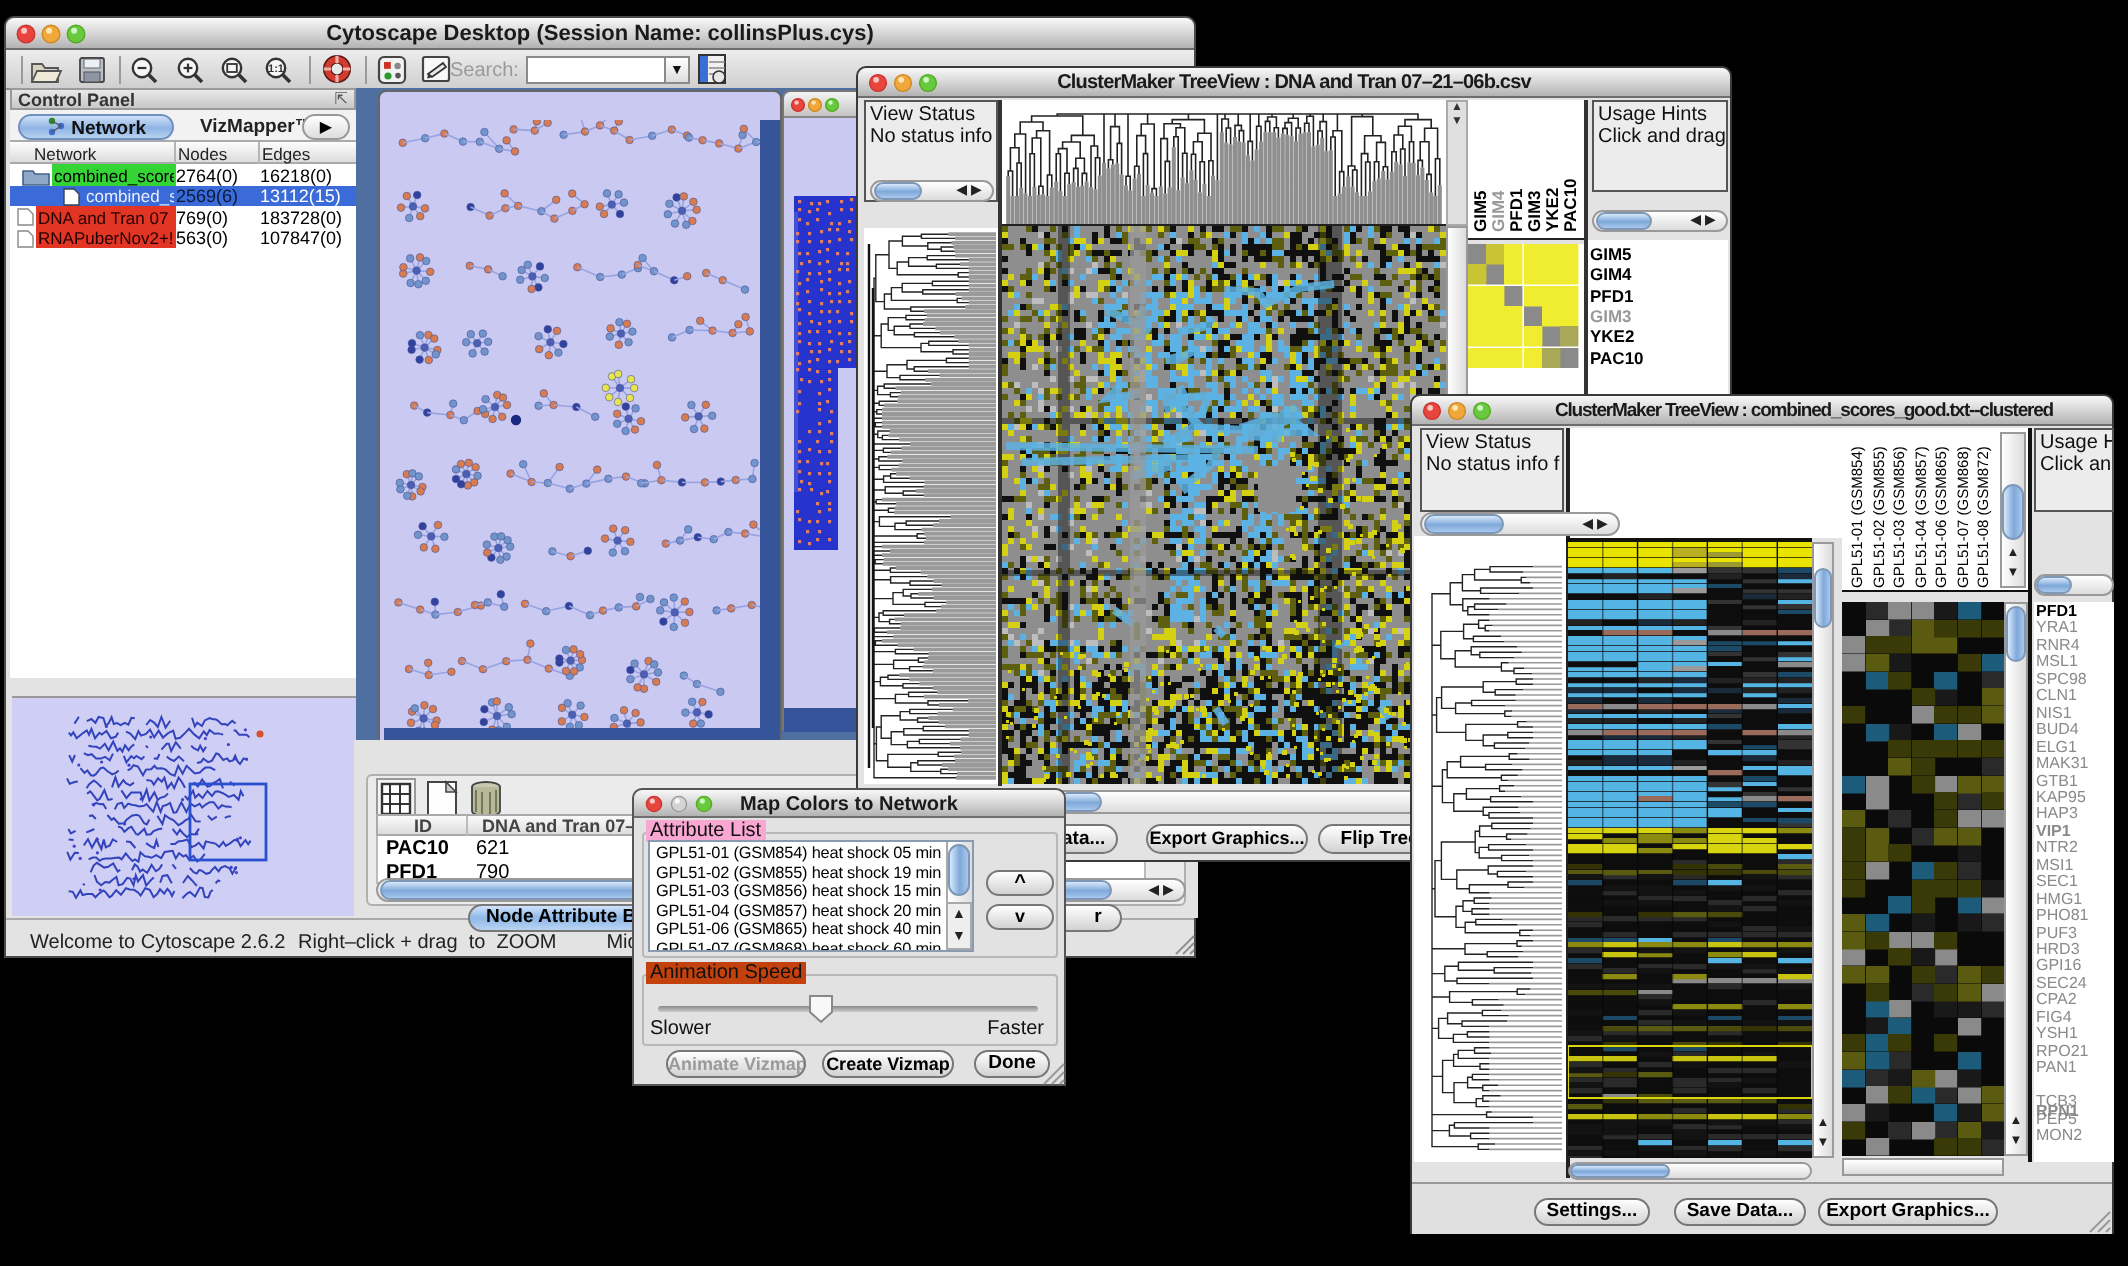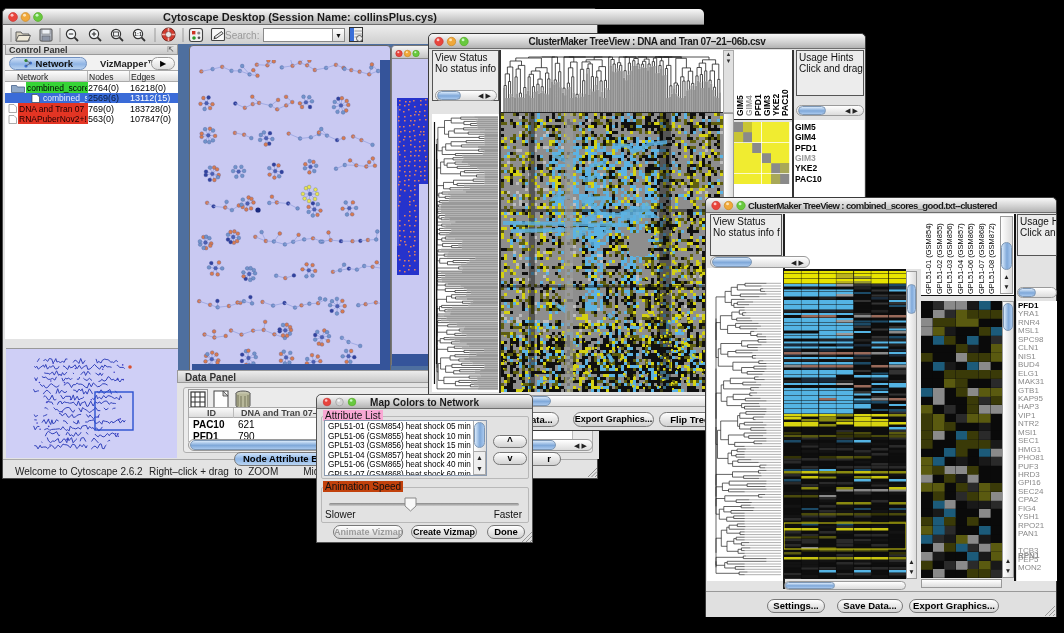--- a/index.html
+++ b/index.html
@@ -1,20 +1,20 @@
 <!DOCTYPE html>
 <html><head><meta charset="utf-8"><style>
 *{margin:0;padding:0;box-sizing:border-box}
 html,body{width:1064px;height:633px;background:#000;overflow:hidden;
 font-family:"Liberation Sans",sans-serif;}
 .a{position:absolute}
 .t{position:absolute;white-space:nowrap}
 </style></head><body>
 <div class="a" id="main" style="left:2px;top:8px;width:596px;height:471px;background:#e3e3e3;border:1px solid #4a4a4a;border-radius:5px 5px 0 0;z-index:1">
-    <div style="position:absolute;left:0;top:0;width:701px;height:16px;background:linear-gradient(#f8f8f8,#d0d0d0 60%,#b3b3b3);border-bottom:1px solid #6e6e6e;border-radius:5px 5px 0 0;box-sizing:border-box">
+    <div style="position:absolute;left:0;top:0;width:594px;height:16px;background:linear-gradient(#f8f8f8,#d0d0d0 60%,#b3b3b3);border-bottom:1px solid #6e6e6e;border-radius:5px 5px 0 0;box-sizing:border-box">
       <svg width="594" height="16" style="position:absolute;left:0;top:0">
         <circle cx="10" cy="8.0" r="4.4" fill="#e8453c" stroke="#c33" stroke-width="0.7"></circle>
         <circle cx="9.032" cy="6.327999999999999" r="1.4960000000000002" fill="#fdd" opacity="0.85"></circle>
         <circle cx="22.5" cy="8.0" r="4.4" fill="#f0a83a" stroke="#c82" stroke-width="0.7"></circle>
         <circle cx="21.532" cy="6.327999999999999" r="1.4960000000000002" fill="#fec" opacity="0.85"></circle>
         <circle cx="35.0" cy="8.0" r="4.4" fill="#68c93f" stroke="#5a2" stroke-width="0.7"></circle>
         <circle cx="34.032" cy="6.327999999999999" r="1.4960000000000002" fill="#dfd" opacity="0.85"></circle>
       </svg>
       <div style="position:absolute;left:0px;top:0;width:594px;height:16px;text-align:center;font-size:11px;font-weight:bold;color:#1a1a1a;line-height:17px;white-space:nowrap;letter-spacing:0px">Cytoscape Desktop (Session Name: collinsPlus.cys)</div>
     </div>
@@ -945,23 +945,20 @@
         <circle cx="114.0" cy="128.2" r="1.9" fill="#e8e44e" stroke="#44549a" stroke-width="0.3"></circle>
         <circle cx="117.1" cy="127.0" r="1.9" fill="#e8e44e" stroke="#44549a" stroke-width="0.3"></circle>
         <circle cx="123.5" cy="129.6" r="1.9" fill="#e8e44e" stroke="#44549a" stroke-width="0.3"></circle>
         <circle cx="118.0" cy="134.0" r="1.9" fill="#4c5fb4" stroke="#44549a" stroke-width="0.3"></circle>
         <circle cx="66" cy="150" r="2.6" fill="#1a2a80"></circle>
       </svg>
       <div class="a" style="left:190px;top:14px;width:10px;height:315px;background:#35549a"></div>
       <div class="a" style="left:2px;top:318px;width:198px;height:11px;background:#35549a"></div>
     </div>
     <div class="a" style="left:174px;top:361px;width:422px;height:89px;background:#e3e3e3"></div>
-    <div class="a" style="left:174px;top:361px;width:422px;height:13px;background:linear-gradient(#ececec,#c9c9c9);border:1px solid #9a9a9a">
-      <div class="t" style="left:7px;top:1px;font-size:10px;font-weight:bold;color:#333">Data Panel</div>
-    </div>
     <div class="a" style="left:180px;top:378px;width:410px;height:66px;background:#ebebeb;border:1px solid #b0b0b0;border-radius:3px"></div>
     <svg class="a" style="left:185px;top:380px" width="70" height="26">
       <rect x="0.5" y="0.5" width="19" height="21" fill="#f4f4f4" stroke="#999"></rect>
       <rect x="3" y="3" width="14" height="15" fill="#fff" stroke="#333" stroke-width="1.2"></rect>
       <path d="M3 8 h14 M3 13 h14 M7 3 v15 M12 3 v15" stroke="#333" stroke-width="1"></path>
       <g transform="translate(24,0)">
         <rect x="2" y="2" width="14" height="17" fill="#fefefe" stroke="#444" stroke-width="1"></rect>
         <path d="M11 2 l5 5 h-5 z" fill="#ccc" stroke="#444" stroke-width="0.8"></path>
       </g>
       <g transform="translate(46,0)">
@@ -1075,21 +1072,21 @@
 <div class="a" id="tv2" style="left:705px;top:197px;width:352px;height:420px;background:#e3e3e3;border:1px solid #3a3a3a;border-radius:5px 5px 0 0;z-index:3">
     <div style="position:absolute;left:0;top:0;width:350px;height:15px;background:linear-gradient(#f8f8f8,#d0d0d0 60%,#b3b3b3);border-bottom:1px solid #6e6e6e;border-radius:5px 5px 0 0;box-sizing:border-box">
       <svg width="350" height="15" style="position:absolute;left:0;top:0">
         <circle cx="10" cy="7.5" r="4.2" fill="#e8453c" stroke="#c33" stroke-width="0.7"></circle>
         <circle cx="9.076" cy="5.904" r="1.4280000000000002" fill="#fdd" opacity="0.85"></circle>
         <circle cx="22.5" cy="7.5" r="4.2" fill="#f0a83a" stroke="#c82" stroke-width="0.7"></circle>
         <circle cx="21.576" cy="5.904" r="1.4280000000000002" fill="#fec" opacity="0.85"></circle>
         <circle cx="35.0" cy="7.5" r="4.2" fill="#68c93f" stroke="#5a2" stroke-width="0.7"></circle>
         <circle cx="34.076" cy="5.904" r="1.4280000000000002" fill="#dfd" opacity="0.85"></circle>
       </svg>
-      <div style="position:absolute;left:42px;top:0;width:308px;height:15px;text-align:left;font-size:9.5px;font-weight:bold;color:#1a1a1a;line-height:16px;white-space:nowrap;letter-spacing:-0.6px">ClusterMaker TreeView : combined_scores_good.txt--clustered</div>
+      <div style="position:absolute;left:42px;top:0;width:308px;height:15px;text-align:center;font-size:9.5px;font-weight:bold;color:#1a1a1a;line-height:16px;white-space:nowrap;letter-spacing:-0.6px">ClusterMaker TreeView : combined_scores_good.txt--clustered</div>
     </div>
     <div class="a" style="left:4px;top:16px;width:72px;height:42px;background:#ececec;border:1px solid #555;overflow:hidden">
       <div class="t" style="left:2px;top:1px;font-size:10px;color:#111">View Status</div>
       <div class="t" style="left:2px;top:12px;font-size:10px;color:#111">No status info f</div>
     </div>
     <div class="a" style="left:77px;top:16px;width:138px;height:55px;background:#fff"></div>
     <div class="a" style="left:77px;top:16px;width:1.5px;height:375px;background:#222"></div>
     <div class="a" style="left:1px;top:70px;width:76px;height:313px;background:#fff;overflow:hidden"><svg width="76" height="313">
         <path d="M74 15.3H59.5M74 18.0H54.5M74 20.7H56.2M74 23.4H58.1M74 26.0H59.5M74 28.7H52.5M74 31.4H37.7M74 34.0H46.1M74 36.7H42.0M74 39.4H37.7M74 42.1H37.7M74 44.7H39.3M74 47.4H37.7M74 50.1H43.5M74 52.8H45.2M74 55.4H51.6M74 58.1H53.9M74 60.8H50.1M74 63.4H47.3M74 66.1H55.0M74 68.8H59.0M74 71.5H59.5M74 74.1H59.5M74 76.8H54.6M74 79.5H50.8M74 82.2H50.9M74 84.8H45.5M74 87.5H49.1M74 90.2H48.8M74 92.8H56.4M74 95.5H59.5M74 98.2H59.5M74 100.9H59.5M74 103.5H57.6M74 106.2H55.6M74 108.9H51.7M74 111.6H57.7M74 114.2H49.2M74 116.9H54.2M74 119.6H51.9M74 122.2H47.0M74 124.9H50.0M74 127.6H45.5M74 130.3H53.6M74 132.9H59.5M74 135.6H52.2M74 138.3H53.1M74 141.0H59.5M74 143.6H59.5M74 146.3H58.3M74 149.0H56.7M74 151.6H48.6M74 154.3H56.0M74 157.0H59.5M74 159.7H57.6M74 162.3H59.5M74 165.0H59.5M74 167.7H56.1M74 170.4H59.5M74 173.0H59.5M74 175.7H55.2M74 178.4H37.7M74 181.0H38.8M74 183.7H37.7M74 186.4H37.7M74 189.1H37.7M74 191.7H44.3M74 194.4H51.7M74 197.1H59.5M74 199.8H58.2M74 202.4H59.5M74 205.1H53.9M74 207.8H54.6M74 210.4H52.1M74 213.1H59.5M74 215.8H59.5M74 218.5H58.6M74 221.1H59.5M74 223.8H37.7M74 226.5H58.1M74 229.2H55.5M74 231.8H42.3M74 234.5H44.8M74 237.2H43.7M74 239.8H47.4M74 242.5H46.5M74 245.2H37.7M74 247.9H37.7M74 250.5H37.8M74 253.2H37.7M74 255.9H37.7M74 258.6H38.5M74 261.2H37.7M74 263.9H37.7M74 266.6H37.7M74 269.2H37.7M74 271.9H37.7M74 274.6H42.1M74 277.3H37.7M74 279.9H43.3M74 282.6H37.7M74 285.3H37.7M74 288.0H38.9M74 290.6H59.5M74 293.3H59.5M74 296.0H37.7M74 298.6H37.7M74 301.3H37.7M74 304.0H40.5M74 306.7H37.7" stroke="#9a9a9a" stroke-width="0.8" fill="none"></path>
         <path d="M59.5 15.3H38.0V18.0H54.5M56.2 20.7H53.6V23.4H58.1M59.5 26.0H33.3V28.7H52.5M46.1 34.0H30.3V36.7H42.0M39.3 44.7H35.6V47.4H37.7M43.5 50.1H29.7V52.8H45.2M53.9 58.1H32.9V60.8H50.1M55.0 66.1H50.0V68.8H59.0M59.5 71.5H51.1V74.1H59.5M54.6 76.8H40.6V79.5H50.8M50.9 82.2H28.8V84.8H45.5M49.1 87.5H45.4V90.2H48.8M56.4 92.8H51.8V95.5H59.5M59.5 98.2H46.9V100.9H59.5M57.6 103.5H40.2V106.2H55.6M51.7 108.9H47.6V111.6H57.7M49.2 114.2H35.8V116.9H54.2M51.9 119.6H43.7V122.2H47.0M50.0 124.9H42.8V127.6H45.5M53.6 130.3H38.3V132.9H59.5M53.1 138.3H37.5V141.0H59.5M59.5 143.6H38.9V146.3H58.3M56.7 149.0H46.3V151.6H48.6M56.0 154.3H37.3V157.0H59.5M57.6 159.7H43.8V162.3H59.5M56.1 167.7H41.7V170.4H59.5M59.5 173.0H47.0V175.7H55.2M38.8 181.0H30.1V183.7H37.7M37.7 186.4H29.0V189.1H37.7M44.3 191.7H30.9V194.4H51.7M59.5 197.1H52.9V199.8H58.2M59.5 202.4H51.5V205.1H53.9M54.6 207.8H36.6V210.4H52.1M59.5 215.8H40.1V218.5H58.6M59.5 221.1H21.5V223.8H37.7M58.1 226.5H51.6V229.2H55.5M42.3 231.8H29.2V234.5H44.8M43.7 237.2H34.2V239.8H47.4M46.5 242.5H24.0V245.2H37.7M37.7 247.9H26.7V250.5H37.8M37.7 255.9H30.3V258.6H38.5M37.7 263.9H33.0V266.6H37.7M37.7 269.2H29.2V271.9H37.7M42.1 274.6H34.4V277.3H37.7M43.3 279.9H34.4V282.6H37.7M38.9 288.0H36.3V290.6H59.5M59.5 293.3H20.2V296.0H37.7M37.7 298.6H28.3V301.3H37.7M40.5 304.0H32.1V306.7H37.7M38.0 16.7H30.3V22.0H53.6M30.3 35.4H26.9V39.4H37.7M37.7 42.1H32.3V46.1H35.6M51.6 55.4H28.6V59.4H32.9M47.3 63.4H43.7V67.5H50.0M51.1 72.8H34.6V78.1H40.6M28.8 83.5H20.8V88.8H45.4M46.9 99.5H34.6V104.9H40.2M47.6 110.2H23.3V115.6H35.8M42.8 126.3H26.2V131.6H38.3M52.2 135.6H34.6V139.6H37.5M38.9 145.0H32.8V150.3H46.3M37.3 155.7H32.6V161.0H43.8M59.5 165.0H37.1V169.0H41.7M47.0 174.4H27.7V178.4H37.7M30.1 182.4H24.5V187.7H29.0M30.9 193.1H25.6V198.4H52.9M51.5 203.8H25.5V209.1H36.6M59.5 213.1H22.2V217.1H40.1M51.6 227.8H17.8V233.2H29.2M34.2 238.5H16.8V243.9H24.0M26.7 249.2H19.7V253.2H37.7M30.3 257.2H22.1V261.2H37.7M29.2 270.6H26.8V275.9H34.4M34.4 281.3H31.1V285.3H37.7M20.2 294.6H17.7V300.0H28.3M30.3 19.3H24.2V27.4H33.3M32.3 44.1H24.8V51.4H29.7M28.6 57.4H20.6V65.5H43.7M34.6 75.5H13.8V86.2H20.8M51.8 94.2H25.9V102.2H34.6M23.3 112.9H16.6V120.9H43.7M26.2 128.9H19.9V137.6H34.6M32.8 147.6H30.6V158.3H32.6M37.1 167.0H21.4V176.4H27.7M22.2 215.1H15.4V222.5H21.5M16.8 241.2H12.3V251.2H19.7M22.1 259.2H19.8V265.2H33.0M26.8 273.3H20.0V283.3H31.1M36.3 289.3H9.0V297.3H17.7M37.7 31.4H24.4V37.4H26.9M24.8 47.7H13.4V61.4H20.6M13.8 80.8H11.3V98.2H25.9M16.6 116.9H14.2V133.3H19.9M30.6 153.0H13.7V171.7H21.4M24.5 185.1H21.0V195.7H25.6M17.8 230.5H9.0V246.2H12.3M19.8 262.2H14.3V278.3H20.0M9.0 293.3H9.0V305.3H32.1M24.2 23.4H18.1V34.4H24.4M13.4 54.6H9.0V89.5H11.3M13.7 162.3H10.5V190.4H21.0M15.4 218.8H9.0V238.3H9.0M14.3 270.2H9.0V299.3H9.0M18.1 28.9H9.0V72.0H9.0M14.2 125.1H9.0V176.4H10.5M9.0 50.5H9.0V150.7H9.0M25.5 206.4H9.0V228.6H9.0M9.0 100.6H9.0V217.5H9.0M9.0 159.0H9.0V284.8H9.0" stroke="#222" stroke-width="0.7" fill="none"></path>
@@ -1166,21 +1163,21 @@
       <div class="t" style="left:1px;top:25.3px;font-size:8px;font-weight:normal;color:#8a8a8a">MSL1</div>
       <div class="t" style="left:1px;top:33.8px;font-size:8px;font-weight:normal;color:#8a8a8a">SPC98</div>
       <div class="t" style="left:1px;top:42.2px;font-size:8px;font-weight:normal;color:#8a8a8a">CLN1</div>
       <div class="t" style="left:1px;top:50.7px;font-size:8px;font-weight:normal;color:#8a8a8a">NIS1</div>
       <div class="t" style="left:1px;top:59.1px;font-size:8px;font-weight:normal;color:#8a8a8a">BUD4</div>
       <div class="t" style="left:1px;top:67.6px;font-size:8px;font-weight:normal;color:#8a8a8a">ELG1</div>
       <div class="t" style="left:1px;top:76.0px;font-size:8px;font-weight:normal;color:#8a8a8a">MAK31</div>
       <div class="t" style="left:1px;top:84.5px;font-size:8px;font-weight:normal;color:#8a8a8a">GTB1</div>
       <div class="t" style="left:1px;top:92.9px;font-size:8px;font-weight:normal;color:#8a8a8a">KAP95</div>
       <div class="t" style="left:1px;top:101.4px;font-size:8px;font-weight:normal;color:#8a8a8a">HAP3</div>
-      <div class="t" style="left:1px;top:109.8px;font-size:8px;font-weight:normal;color:#8a8a8a">VIP1</div>
+      <div class="t" style="left:1px;top:109.8px;font-size:8px;font-weight:bold;color:#8a8a8a">VIP1</div>
       <div class="t" style="left:1px;top:118.3px;font-size:8px;font-weight:normal;color:#8a8a8a">NTR2</div>
       <div class="t" style="left:1px;top:126.7px;font-size:8px;font-weight:normal;color:#8a8a8a">MSI1</div>
       <div class="t" style="left:1px;top:135.2px;font-size:8px;font-weight:normal;color:#8a8a8a">SEC1</div>
       <div class="t" style="left:1px;top:143.6px;font-size:8px;font-weight:normal;color:#8a8a8a">HMG1</div>
       <div class="t" style="left:1px;top:152.1px;font-size:8px;font-weight:normal;color:#8a8a8a">PHO81</div>
       <div class="t" style="left:1px;top:160.5px;font-size:8px;font-weight:normal;color:#8a8a8a">PUF3</div>
       <div class="t" style="left:1px;top:169.0px;font-size:8px;font-weight:normal;color:#8a8a8a">HRD3</div>
       <div class="t" style="left:1px;top:177.4px;font-size:8px;font-weight:normal;color:#8a8a8a">GPI16</div>
       <div class="t" style="left:1px;top:185.9px;font-size:8px;font-weight:normal;color:#8a8a8a">SEC24</div>
       <div class="t" style="left:1px;top:194.3px;font-size:8px;font-weight:normal;color:#8a8a8a">CPA2</div>
@@ -1210,21 +1207,21 @@
         <circle cx="21.664" cy="5.556" r="1.292" fill="#fff" opacity="0.85"></circle>
         <circle cx="35.0" cy="7.0" r="3.8" fill="#68c93f" stroke="#5a2" stroke-width="0.7"></circle>
         <circle cx="34.164" cy="5.556" r="1.292" fill="#dfd" opacity="0.85"></circle>
       </svg>
       <div style="position:absolute;left:0px;top:0;width:215px;height:14px;text-align:center;font-size:10px;font-weight:bold;color:#1a1a1a;line-height:15px;white-space:nowrap;letter-spacing:0px">Map Colors to Network</div>
     </div>
     <div class="a" style="left:4px;top:21px;width:208px;height:63px;border:1px solid #b8b8b8;border-radius:2px"></div>
     <div class="t" style="left:6px;top:15px;font-size:10px;color:#111;background:#f9a8d4;padding:0 2px">Attribute List</div>
     <div class="a" style="left:7px;top:25px;width:163px;height:56px;background:#fff;border:1px solid #8a9ab0;overflow:hidden">
       <div class="t" style="left:3px;top:1.0px;font-size:8.2px;letter-spacing:-0.1px;color:#000">GPL51-01 (GSM854) heat shock 05 min</div>
-      <div class="t" style="left:3px;top:10.6px;font-size:8.2px;letter-spacing:-0.1px;color:#000">GPL51-06 (GSM855) heat shock 10 min</div>
+      <div class="t" style="left:3px;top:10.6px;font-size:8.2px;letter-spacing:-0.1px;color:#000">GPL51-02 (GSM855) heat shock 19 min</div>
       <div class="t" style="left:3px;top:20.2px;font-size:8.2px;letter-spacing:-0.1px;color:#000">GPL51-03 (GSM856) heat shock 15 min</div>
       <div class="t" style="left:3px;top:29.8px;font-size:8.2px;letter-spacing:-0.1px;color:#000">GPL51-04 (GSM857) heat shock 20 min</div>
       <div class="t" style="left:3px;top:39.4px;font-size:8.2px;letter-spacing:-0.1px;color:#000">GPL51-06 (GSM865) heat shock 40 min</div>
       <div class="t" style="left:3px;top:49.0px;font-size:8.2px;letter-spacing:-0.1px;color:#000">GPL51-07 (GSM868) heat shock 60 min</div>
     </div>
     <div class="a" style="left:156px;top:26px;width:13px;height:54px;background:linear-gradient(90deg,#fff,#ddd);border-left:1px solid #aaa"></div>
     <div style="position:absolute;left:157px;top:27px;width:11px;height:26px;border-radius:5.5px;background:linear-gradient(90deg,#d8e9fb,#7fa8d9 55%,#a8c8ee);border:1px solid #7d97b5;box-sizing:border-box"></div>
     <div class="a" style="left:156px;top:56px;width:13px;height:24px;font-size:7px;line-height:11px;text-align:center;color:#222;border:1px solid #aaa;background:#eee">▲<br>▼</div>
     <div style="position:absolute;left:176px;top:40px;width:34px;height:13px;border-radius:6.5px;background:linear-gradient(#ffffff,#e8e8e8 50%,#d2d2d2);border:1px solid #777;box-sizing:border-box;font-weight:bold;font-size:10px;line-height:11px;text-align:center;color:#000;white-space:nowrap;overflow:hidden">^</div>
     <div style="position:absolute;left:176px;top:57px;width:34px;height:13px;border-radius:6.5px;background:linear-gradient(#ffffff,#e8e8e8 50%,#d2d2d2);border:1px solid #777;box-sizing:border-box;font-weight:bold;font-size:9px;line-height:11px;text-align:center;color:#000;white-space:nowrap;overflow:hidden">v</div>

